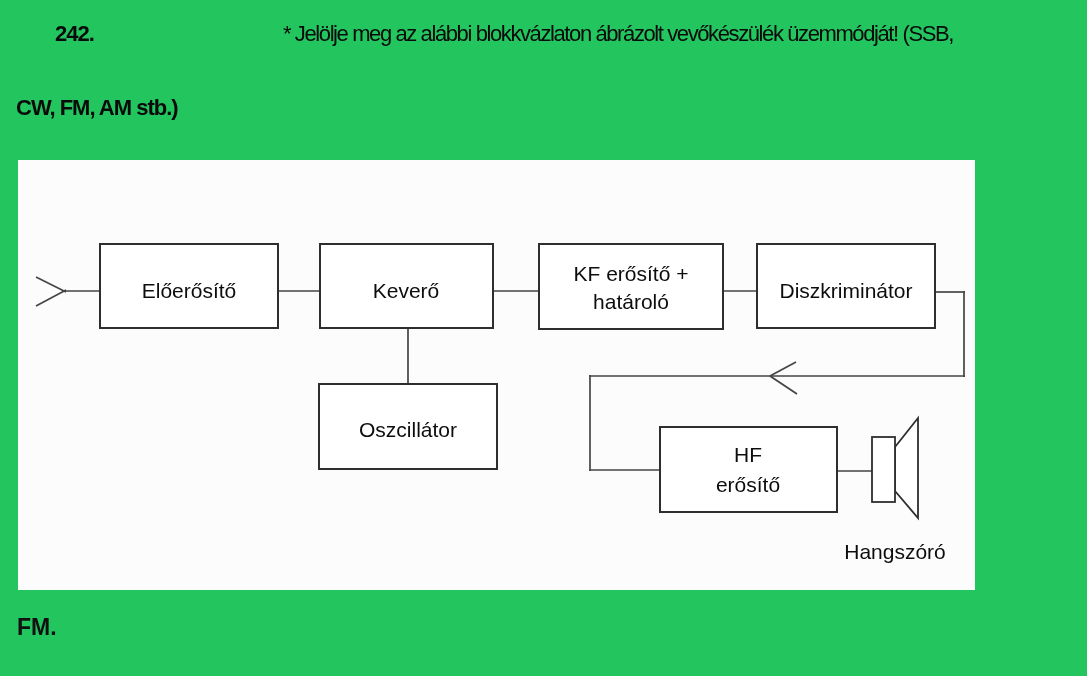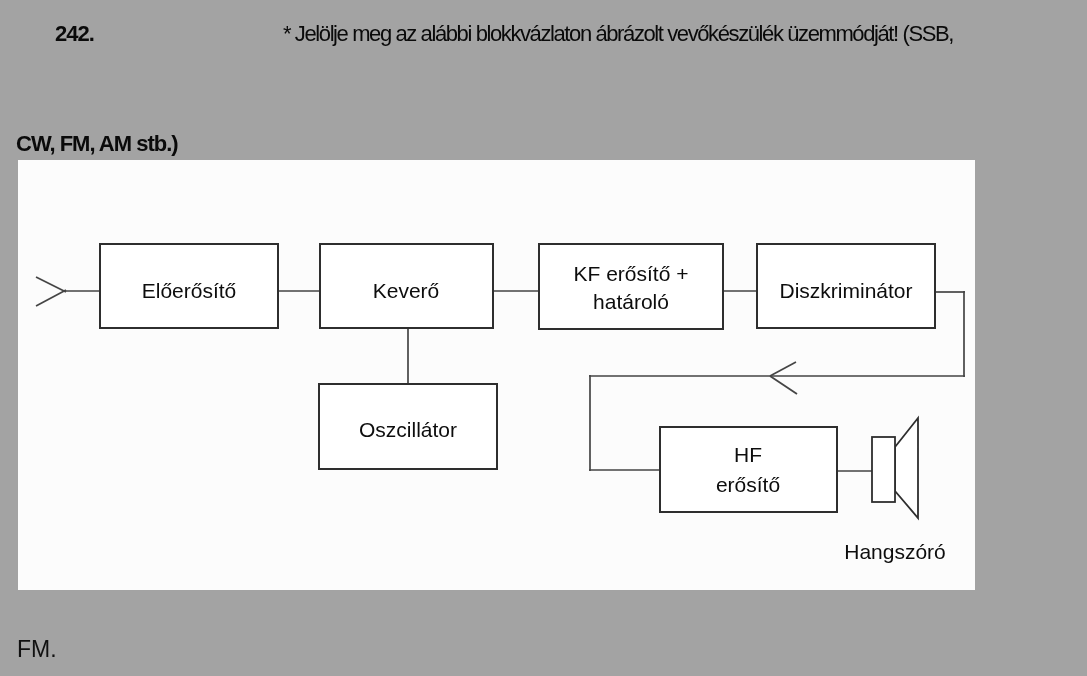--- a/index.html
+++ b/index.html
@@ -5,21 +5,21 @@
   html, body {
     margin: 0;
     padding: 0;
     background: #ffffff;
     font-family: "Liberation Sans", sans-serif;
   }
   .page {
     position: relative;
     width: 1087px;
     height: 676px;
-    background: #a3a3a3;
+    background: #22c55e;
     overflow: hidden;
   }
   .qnum {
     position: absolute;
     left: 55px;
     top: 21px;
     font-size: 22px;
     font-weight: bold;
     letter-spacing: -1px;
     color: #0a0a0a;
@@ -37,28 +37,27 @@
   }
   .qline2 {
     position: absolute;
     left: 16px;
     top: 95px;
     font-size: 22px;
     font-weight: bold;
     letter-spacing: -1px;
     color: #0a0a0a;
     white-space: nowrap;
-    margin-top: 36px;
   }
   .answer {
     position: absolute;
     left: 17px;
-    top: 636px;
+    top: 614px;
     font-size: 23px;
-    font-weight: normal;
+    font-weight: bold;
     color: #111111;
     white-space: nowrap;
   }
   .figure-bg {
     position: absolute;
     left: 18px;
     top: 160px;
     width: 957px;
     height: 430px;
     background: #fcfcfc;

